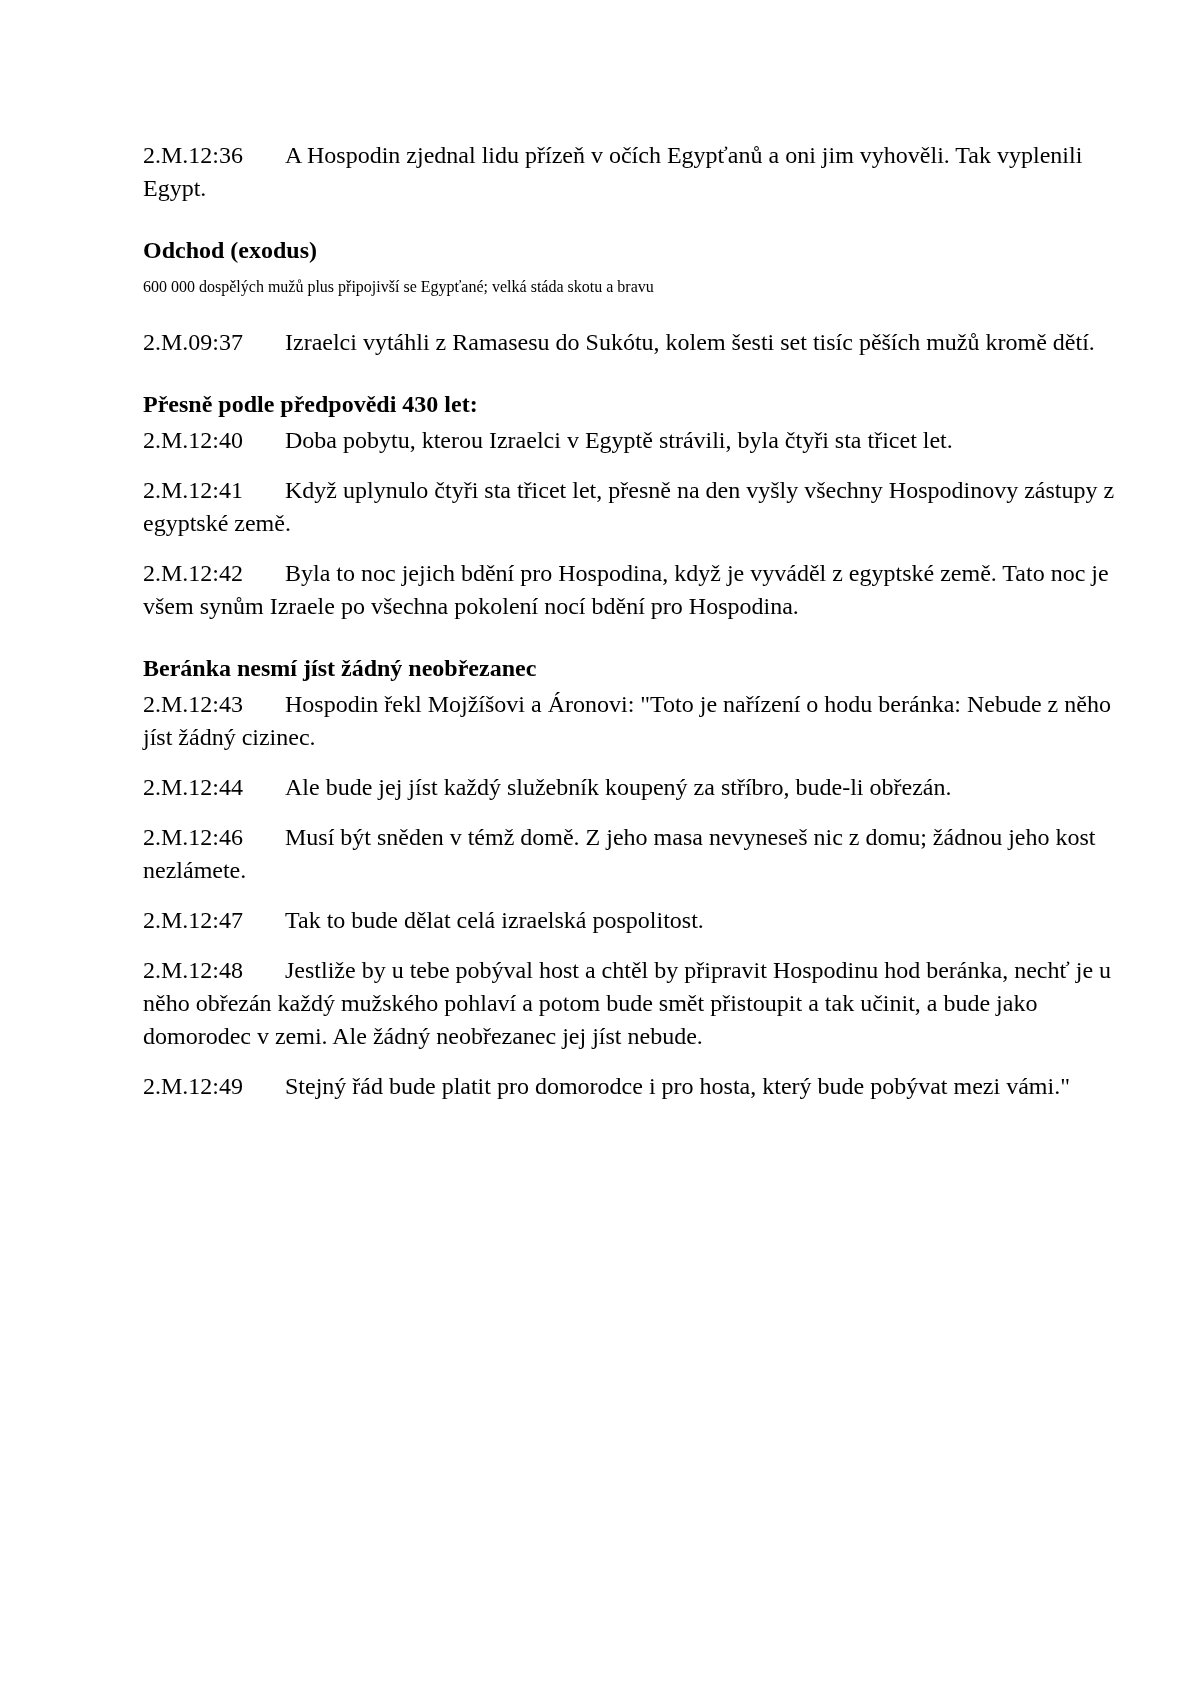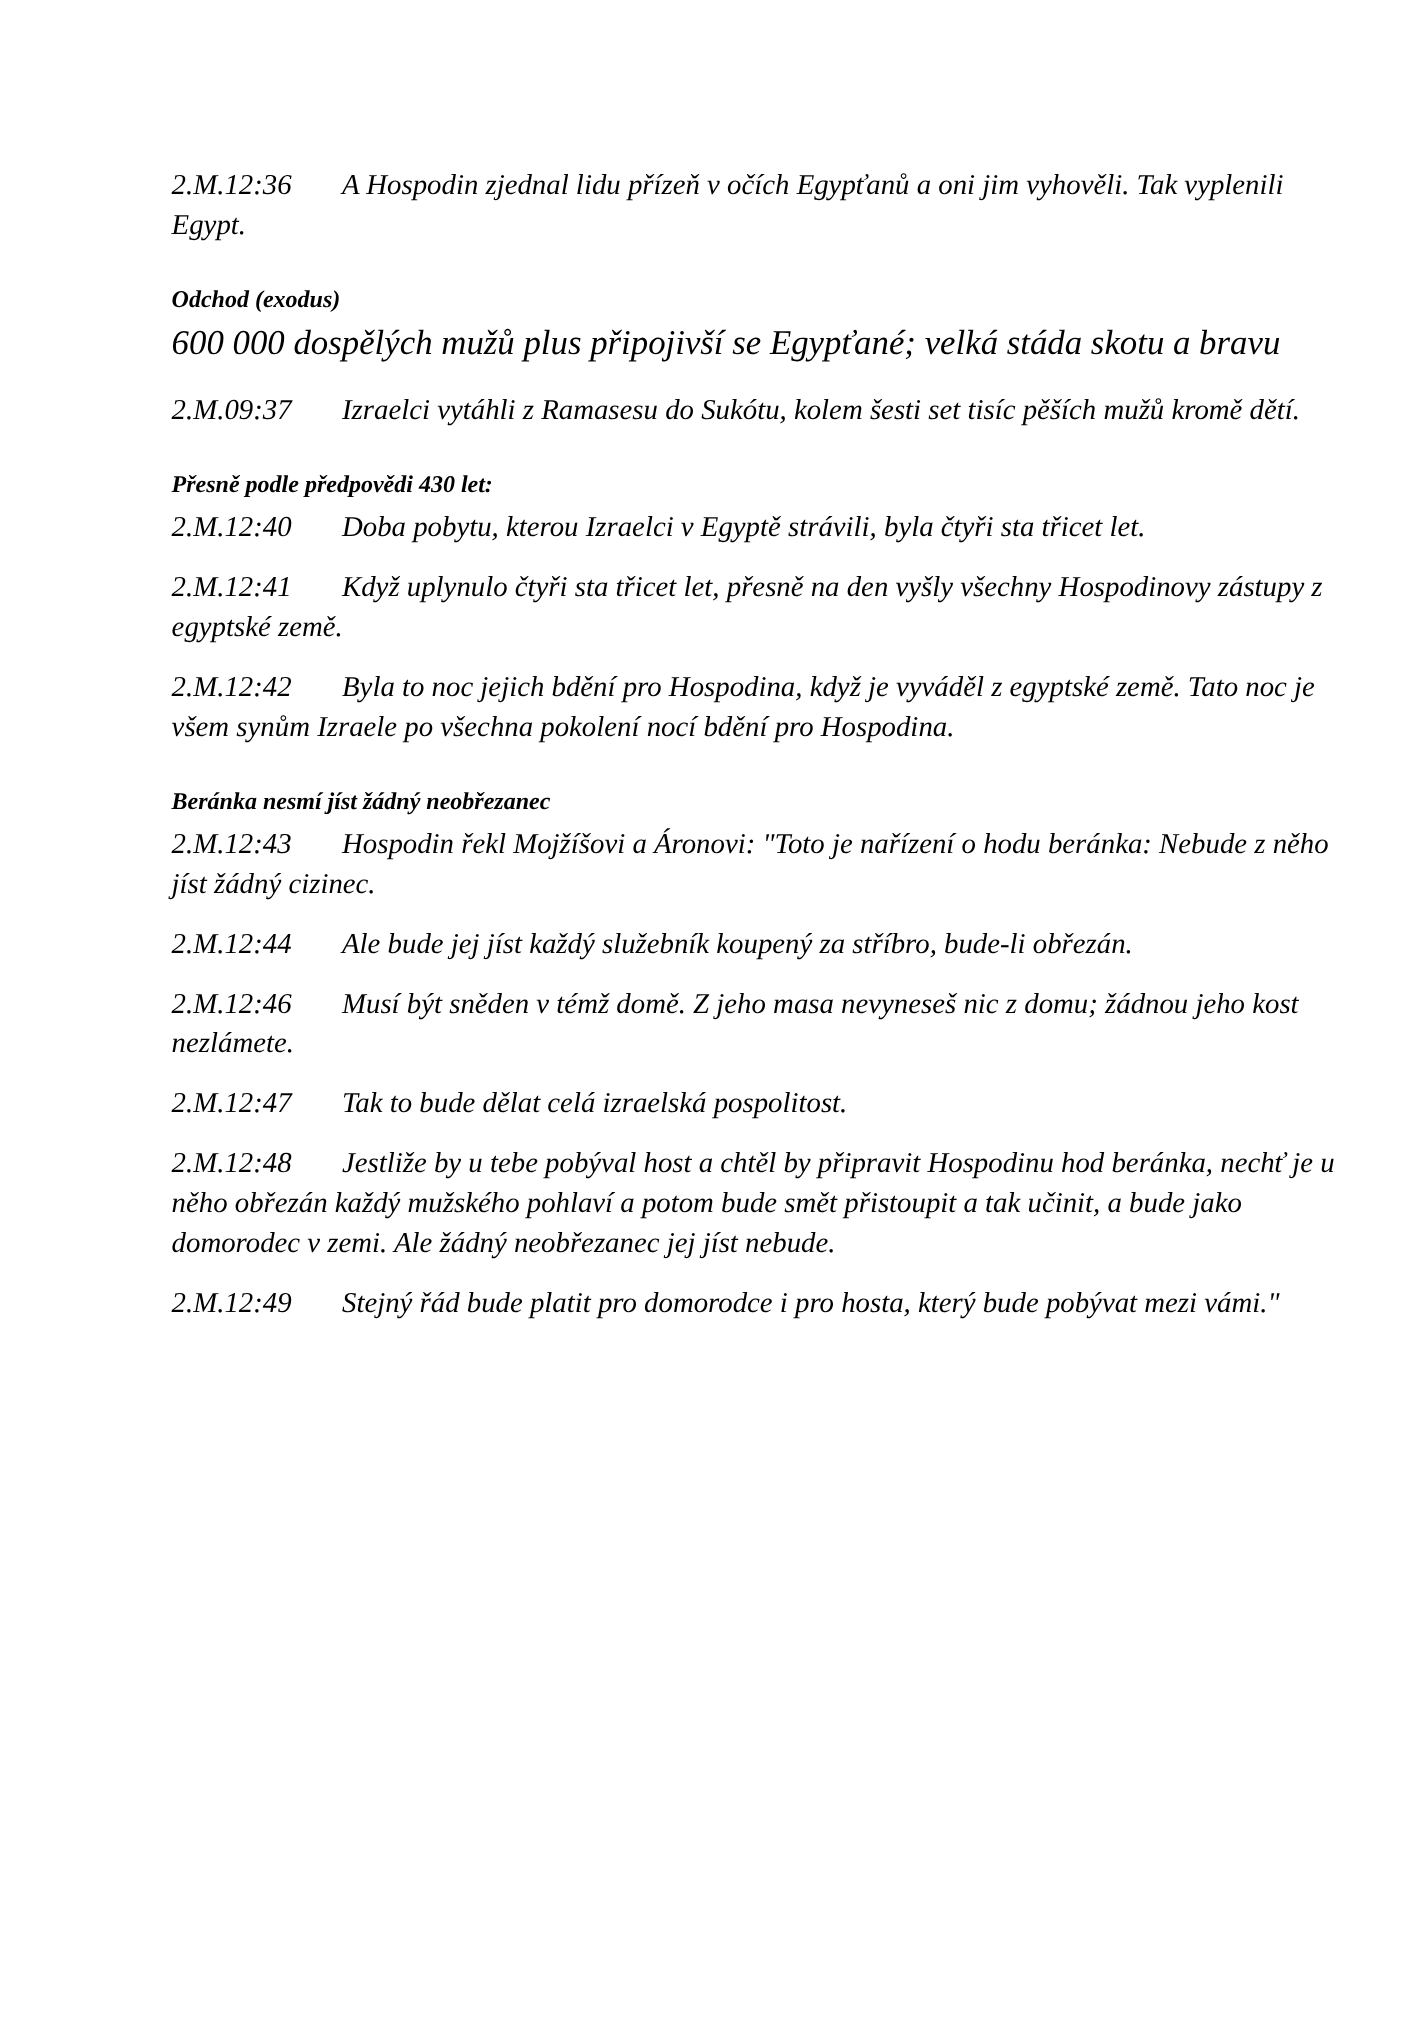--- a/index.html
+++ b/index.html
@@ -14,42 +14,41 @@
     font-family: "Liberation Serif", "DejaVu Serif", serif;
     color: #000000;
     -webkit-font-smoothing: antialiased;
   }
   .page {
     box-sizing: border-box;
     width: 1190px;
     height: 1683px;
     padding: 139px 70px 0 143px;
     background: #ffffff;
-    font-style: italic;
   }
   .verse {
     font-size: 24px;
     line-height: 33px;
     margin: 0 0 17px 0;
     text-align: left;
   }
   .ref {
     display: inline-block;
     width: 142px;
     vertical-align: baseline;
   }
   .heading {
-    font-size: 20px;
+    font-size: 24px;
     line-height: 36px;
     font-weight: bold;
     margin: 27px 0 2px 0;
     font-family: "Liberation Serif", "DejaVu Serif", serif;
   }
   .subheading {
-    font-size: 29px;
+    font-size: 16px;
     line-height: 33px;
     margin: 0 0 23px 0;
   }
   section { margin: 0; padding: 0; }
 </style>
 </head>
 <body>
 
 <div class="page">
 

